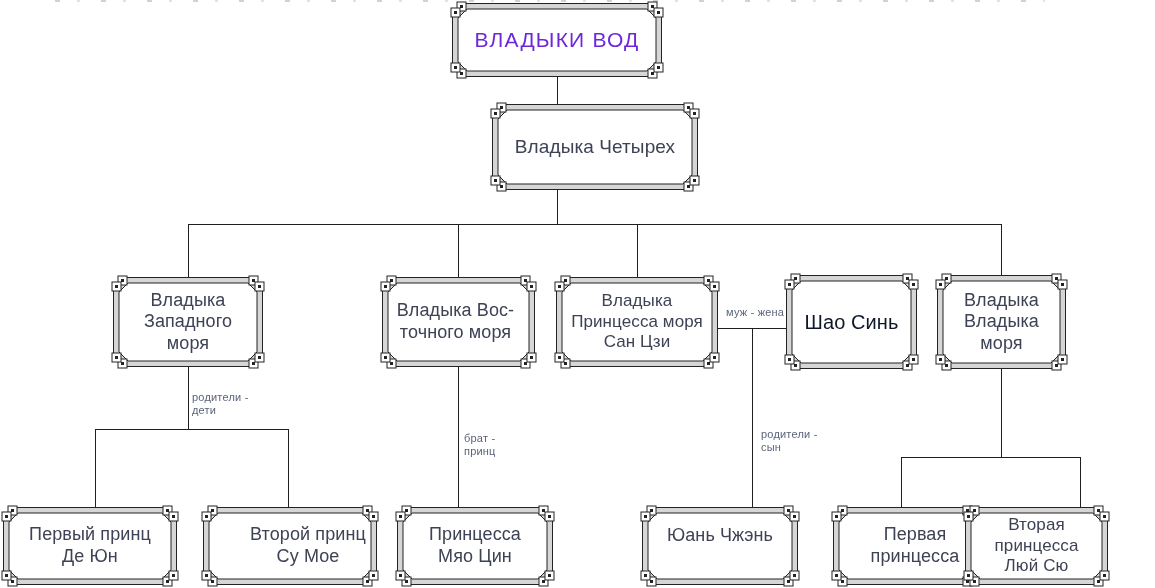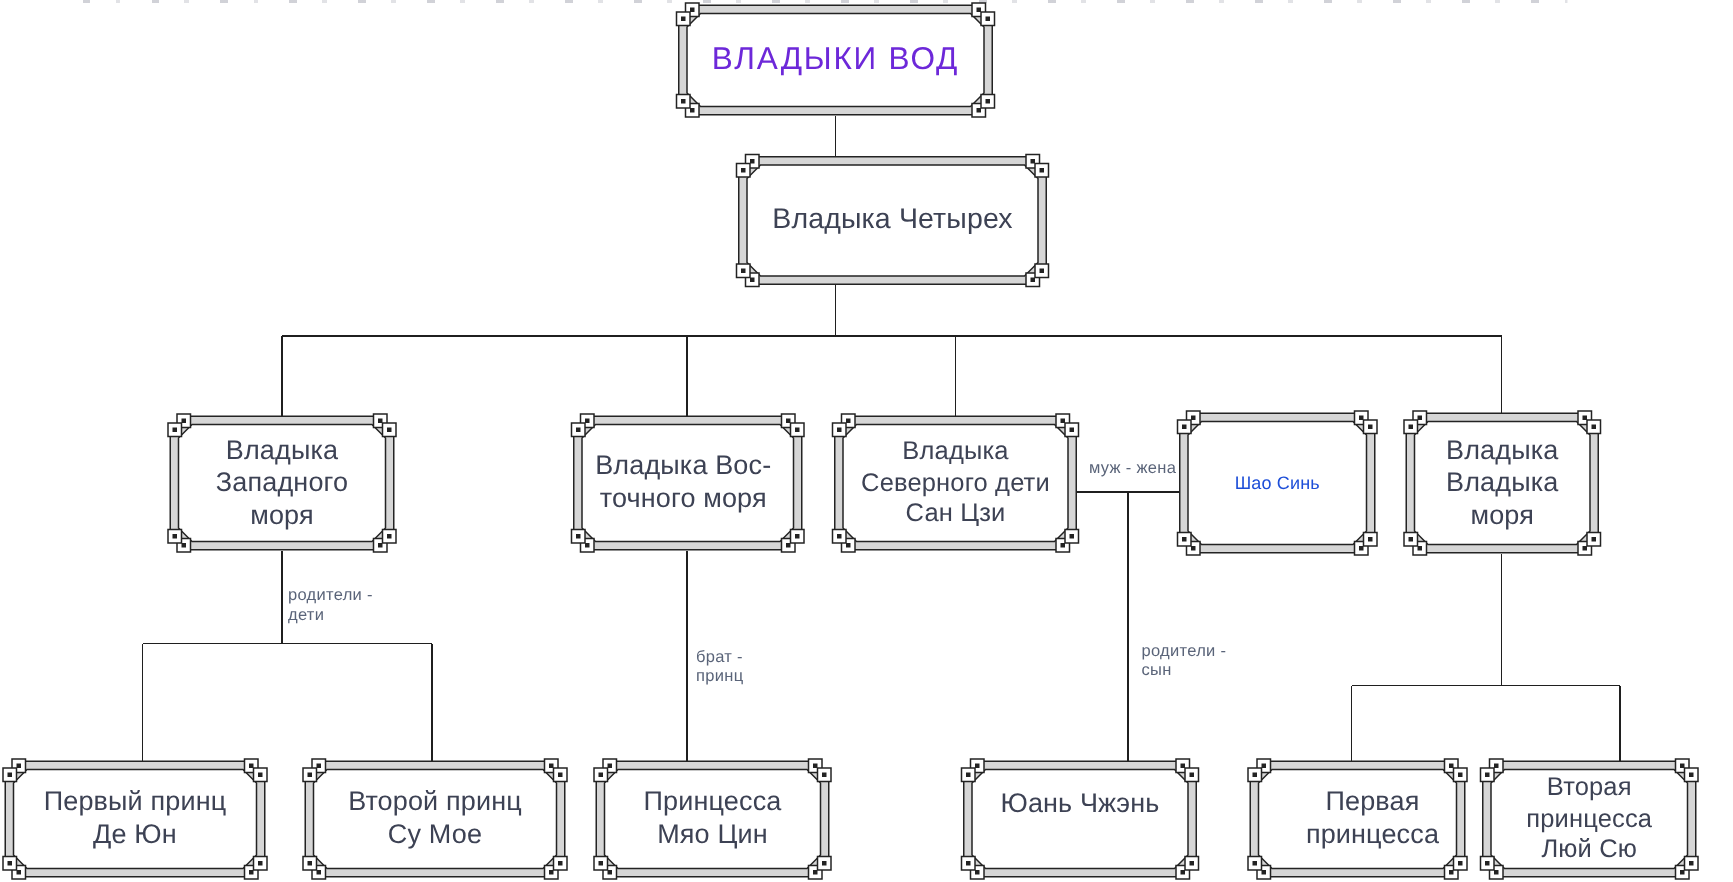--- a/index.html
+++ b/index.html
@@ -174,21 +174,21 @@
           <rect x="8" y="85" width="3" height="3" fill="#232323"></rect>
           <rect x="-1" y="76" width="9" height="9" fill="#ffffff" stroke="#232323" stroke-width="1"></rect>
           <rect x="2" y="79" width="3" height="3" fill="#232323"></rect>
           <rect x="148" y="82" width="9" height="9" fill="#ffffff" stroke="#232323" stroke-width="1"></rect>
           <rect x="151" y="85" width="3" height="3" fill="#232323"></rect>
           <rect x="154" y="76" width="9" height="9" fill="#ffffff" stroke="#232323" stroke-width="1"></rect>
           <rect x="157" y="79" width="3" height="3" fill="#232323"></rect>
         </svg>
         <div class="node-text" style="font-size: 17px; color: rgb(61, 66, 84);">
           <span>Владыка</span>
-          <span>Северного дети</span>
+          <span>Принцесса моря</span>
           <span>Сан Цзи</span>
         </div>
       </div>
       <div class="node" style="left: 786px; top: 275px; width: 131px; height: 94px;">
         <svg width="131" height="94" viewBox="0 0 131 94">
           <path d="M13.5 0.5L117.5 0.5L130.5 13.5L130.5 80.5L117.5 93.5L13.5 93.5L0.5 80.5L0.5 13.5Z" fill="#d6d6d6" stroke="#232323" stroke-width="1"></path>
           <path d="M15 6L116 6L125 15L125 79L116 88L15 88L6 79L6 15Z" fill="#ffffff" stroke="#232323" stroke-width="1"></path>
           <rect x="5" y="-1" width="9" height="9" fill="#ffffff" stroke="#232323" stroke-width="1"></rect>
           <rect x="8" y="2" width="3" height="3" fill="#232323"></rect>
           <rect x="-1" y="5" width="9" height="9" fill="#ffffff" stroke="#232323" stroke-width="1"></rect>
@@ -199,21 +199,21 @@
           <rect x="126" y="8" width="3" height="3" fill="#232323"></rect>
           <rect x="5" y="86" width="9" height="9" fill="#ffffff" stroke="#232323" stroke-width="1"></rect>
           <rect x="8" y="89" width="3" height="3" fill="#232323"></rect>
           <rect x="-1" y="80" width="9" height="9" fill="#ffffff" stroke="#232323" stroke-width="1"></rect>
           <rect x="2" y="83" width="3" height="3" fill="#232323"></rect>
           <rect x="117" y="86" width="9" height="9" fill="#ffffff" stroke="#232323" stroke-width="1"></rect>
           <rect x="120" y="89" width="3" height="3" fill="#232323"></rect>
           <rect x="123" y="80" width="9" height="9" fill="#ffffff" stroke="#232323" stroke-width="1"></rect>
           <rect x="126" y="83" width="3" height="3" fill="#232323"></rect>
         </svg>
-        <div class="node-text" style="font-size: 12px; color: #1d4ed8;">
+        <div class="node-text" style="font-size: 20px; color: #0f172a;">
           <span>Шао Синь</span>
         </div>
       </div>
       <div class="node" style="left: 937px; top: 275px; width: 129px; height: 94px;">
         <svg width="129" height="94" viewBox="0 0 129 94">
           <path d="M13.5 0.5L115.5 0.5L128.5 13.5L128.5 80.5L115.5 93.5L13.5 93.5L0.5 80.5L0.5 13.5Z" fill="#d6d6d6" stroke="#232323" stroke-width="1"></path>
           <path d="M15 6L114 6L123 15L123 79L114 88L15 88L6 79L6 15Z" fill="#ffffff" stroke="#232323" stroke-width="1"></path>
           <rect x="5" y="-1" width="9" height="9" fill="#ffffff" stroke="#232323" stroke-width="1"></rect>
           <rect x="8" y="2" width="3" height="3" fill="#232323"></rect>
           <rect x="-1" y="5" width="9" height="9" fill="#ffffff" stroke="#232323" stroke-width="1"></rect>
@@ -256,21 +256,21 @@
           <rect x="160" y="70" width="9" height="9" fill="#ffffff" stroke="#232323" stroke-width="1"></rect>
           <rect x="163" y="73" width="3" height="3" fill="#232323"></rect>
           <rect x="166" y="64" width="9" height="9" fill="#ffffff" stroke="#232323" stroke-width="1"></rect>
           <rect x="169" y="67" width="3" height="3" fill="#232323"></rect>
         </svg>
         <div class="node-text" style="font-size: 18px; color: rgb(61, 66, 84);">
           <span>Первый принц</span>
           <span>Де Юн</span>
         </div>
       </div>
-      <div class="node" style="left: 203px; top: 507px; width: 174px; height: 78px;">
+      <div class="node" style="left: 203px; top: 507px; width: 174px; height: 78px; padding-left: 18px;">
         <svg width="174" height="78" viewBox="0 0 174 78">
           <path d="M13.5 0.5L160.5 0.5L173.5 13.5L173.5 64.5L160.5 77.5L13.5 77.5L0.5 64.5L0.5 13.5Z" fill="#d6d6d6" stroke="#232323" stroke-width="1"></path>
           <path d="M15 6L159 6L168 15L168 63L159 72L15 72L6 63L6 15Z" fill="#ffffff" stroke="#232323" stroke-width="1"></path>
           <rect x="5" y="-1" width="9" height="9" fill="#ffffff" stroke="#232323" stroke-width="1"></rect>
           <rect x="8" y="2" width="3" height="3" fill="#232323"></rect>
           <rect x="-1" y="5" width="9" height="9" fill="#ffffff" stroke="#232323" stroke-width="1"></rect>
           <rect x="2" y="8" width="3" height="3" fill="#232323"></rect>
           <rect x="160" y="-1" width="9" height="9" fill="#ffffff" stroke="#232323" stroke-width="1"></rect>
           <rect x="163" y="2" width="3" height="3" fill="#232323"></rect>
           <rect x="166" y="5" width="9" height="9" fill="#ffffff" stroke="#232323" stroke-width="1"></rect>
@@ -359,21 +359,21 @@
           <rect x="130" y="70" width="9" height="9" fill="#ffffff" stroke="#232323" stroke-width="1"></rect>
           <rect x="133" y="73" width="3" height="3" fill="#232323"></rect>
           <rect x="136" y="64" width="9" height="9" fill="#ffffff" stroke="#232323" stroke-width="1"></rect>
           <rect x="139" y="67" width="3" height="3" fill="#232323"></rect>
         </svg>
         <div class="node-text" style="font-size: 18px; color: rgb(61, 66, 84);">
           <span>Первая</span>
           <span>принцесса</span>
         </div>
       </div>
-      <div class="node" style="left: 988px; top: 507px; width: 143px; height: 78px; border-radius: 28px;">
+      <div class="node" style="left: 965px; top: 507px; width: 143px; height: 78px; border-radius: 28px;">
         <svg width="143" height="78" viewBox="0 0 143 78">
           <path d="M13.5 0.5L129.5 0.5L142.5 13.5L142.5 64.5L129.5 77.5L13.5 77.5L0.5 64.5L0.5 13.5Z" fill="#d6d6d6" stroke="#232323" stroke-width="1"></path>
           <path d="M15 6L128 6L137 15L137 63L128 72L15 72L6 63L6 15Z" fill="#ffffff" stroke="#232323" stroke-width="1"></path>
           <rect x="5" y="-1" width="9" height="9" fill="#ffffff" stroke="#232323" stroke-width="1"></rect>
           <rect x="8" y="2" width="3" height="3" fill="#232323"></rect>
           <rect x="-1" y="5" width="9" height="9" fill="#ffffff" stroke="#232323" stroke-width="1"></rect>
           <rect x="2" y="8" width="3" height="3" fill="#232323"></rect>
           <rect x="129" y="-1" width="9" height="9" fill="#ffffff" stroke="#232323" stroke-width="1"></rect>
           <rect x="132" y="2" width="3" height="3" fill="#232323"></rect>
           <rect x="135" y="5" width="9" height="9" fill="#ffffff" stroke="#232323" stroke-width="1"></rect>

